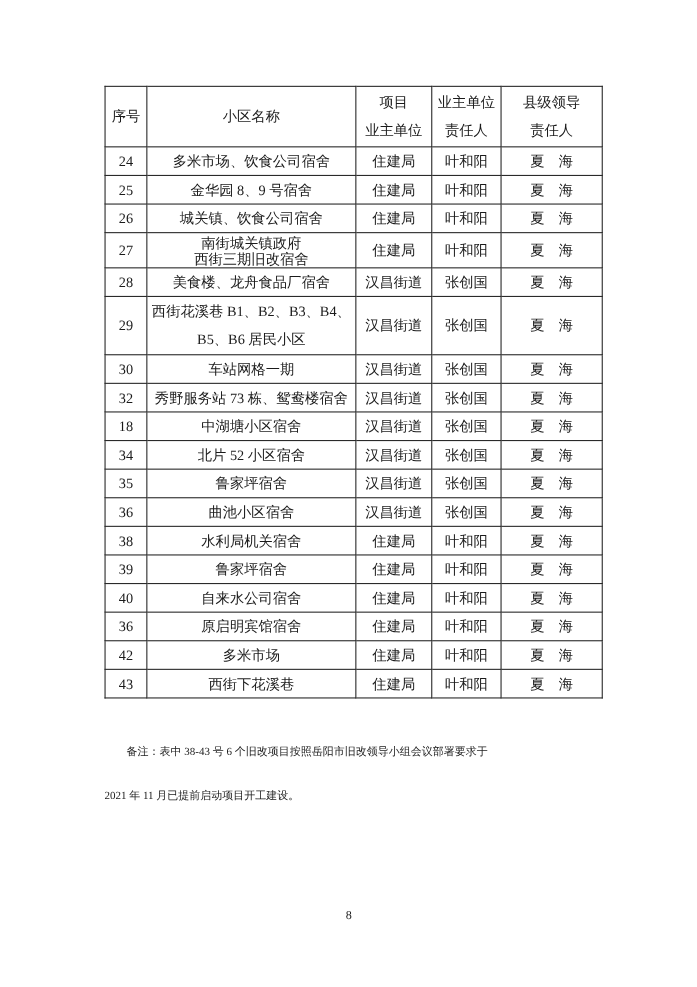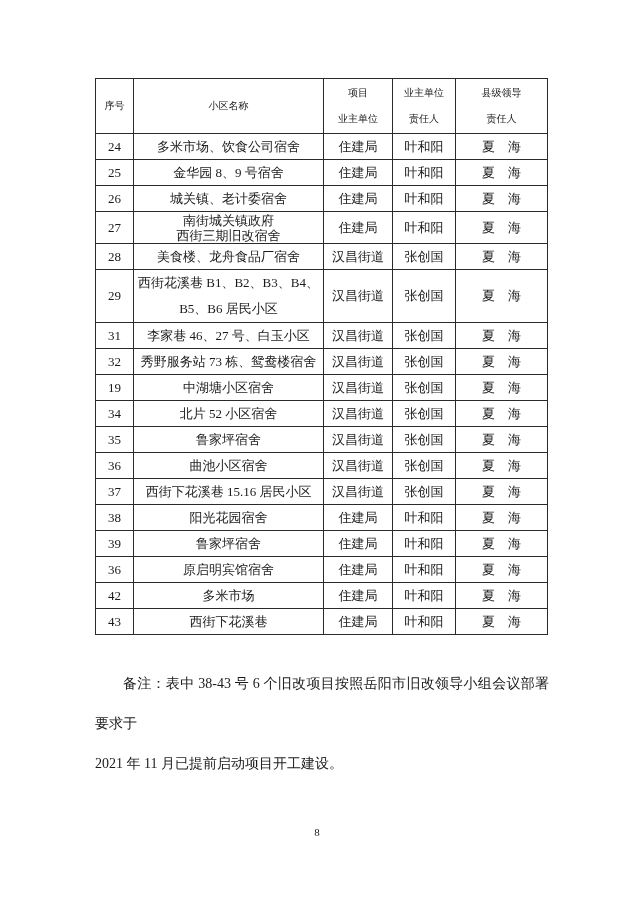--- a/index.html
+++ b/index.html
@@ -30,36 +30,36 @@
     border: 1px solid #2a2a2a;
     text-align: center;
     vertical-align: middle;
     padding: 0 2px;
     font-weight: normal;
     white-space: pre-line;
   }
   .doc-table thead th {
     height: 54px;
     line-height: 26px;
-    font-size: 10px;
+    font-size: 13px;
   }
   .doc-table tbody td {
     height: 25px;
     line-height: 16px;
   }
   
   .doc-table tbody tr:nth-child(4) td { height: 31px; line-height: 15px; }
   
   .doc-table tbody tr:nth-child(6) td { height: 52px; line-height: 26px; }
   .footnote {
     position: absolute;
     left: 95px;
     top: 664px;
     width: 454px;
-    font-size: 14px;
+    font-size: 10px;
     line-height: 40px;
     text-align: justify;
   }
   .footnote .line-indent {
     text-indent: 2em;
   }
   .page-number {
     position: absolute;
     left: 0;
     top: 826px;
@@ -103,21 +103,21 @@
         </tr>
         <tr>
           <td>25</td>
           <td>金华园 8、9 号宿舍</td>
           <td>住建局</td>
           <td>叶和阳</td>
           <td>夏　海</td>
         </tr>
         <tr>
           <td>26</td>
-          <td>城关镇、老计委宿舍</td>
+          <td>城关镇、饮食公司宿舍</td>
           <td>住建局</td>
           <td>叶和阳</td>
           <td>夏　海</td>
         </tr>
         <tr>
           <td>27</td>
           <td>南街城关镇政府
 西街三期旧改宿舍</td>
           <td>住建局</td>
           <td>叶和阳</td>
@@ -132,35 +132,35 @@
         </tr>
         <tr>
           <td>29</td>
           <td>西街花溪巷 B1、B2、B3、B4、
 B5、B6 居民小区</td>
           <td>汉昌街道</td>
           <td>张创国</td>
           <td>夏　海</td>
         </tr>
         <tr>
-          <td>31</td>
-          <td>李家巷 46、27 号、白玉小区</td>
+          <td>30</td>
+          <td>车站网格一期</td>
           <td>汉昌街道</td>
           <td>张创国</td>
           <td>夏　海</td>
         </tr>
         <tr>
           <td>32</td>
           <td>秀野服务站 73 栋、鸳鸯楼宿舍</td>
           <td>汉昌街道</td>
           <td>张创国</td>
           <td>夏　海</td>
         </tr>
         <tr>
-          <td>19</td>
+          <td>18</td>
           <td>中湖塘小区宿舍</td>
           <td>汉昌街道</td>
           <td>张创国</td>
           <td>夏　海</td>
         </tr>
         <tr>
           <td>34</td>
           <td>北片 52 小区宿舍</td>
           <td>汉昌街道</td>
           <td>张创国</td>
@@ -174,36 +174,36 @@
           <td>夏　海</td>
         </tr>
         <tr>
           <td>36</td>
           <td>曲池小区宿舍</td>
           <td>汉昌街道</td>
           <td>张创国</td>
           <td>夏　海</td>
         </tr>
         <tr>
-          <td>37</td>
-          <td>西街下花溪巷 15.16 居民小区</td>
-          <td>汉昌街道</td>
-          <td>张创国</td>
-          <td>夏　海</td>
-        </tr>
-        <tr>
           <td>38</td>
-          <td>阳光花园宿舍</td>
+          <td>水利局机关宿舍</td>
           <td>住建局</td>
           <td>叶和阳</td>
           <td>夏　海</td>
         </tr>
         <tr>
           <td>39</td>
           <td>鲁家坪宿舍</td>
+          <td>住建局</td>
+          <td>叶和阳</td>
+          <td>夏　海</td>
+        </tr>
+        <tr>
+          <td>40</td>
+          <td>自来水公司宿舍</td>
           <td>住建局</td>
           <td>叶和阳</td>
           <td>夏　海</td>
         </tr>
         <tr>
           <td>36</td>
           <td>原启明宾馆宿舍</td>
           <td>住建局</td>
           <td>叶和阳</td>
           <td>夏　海</td>

